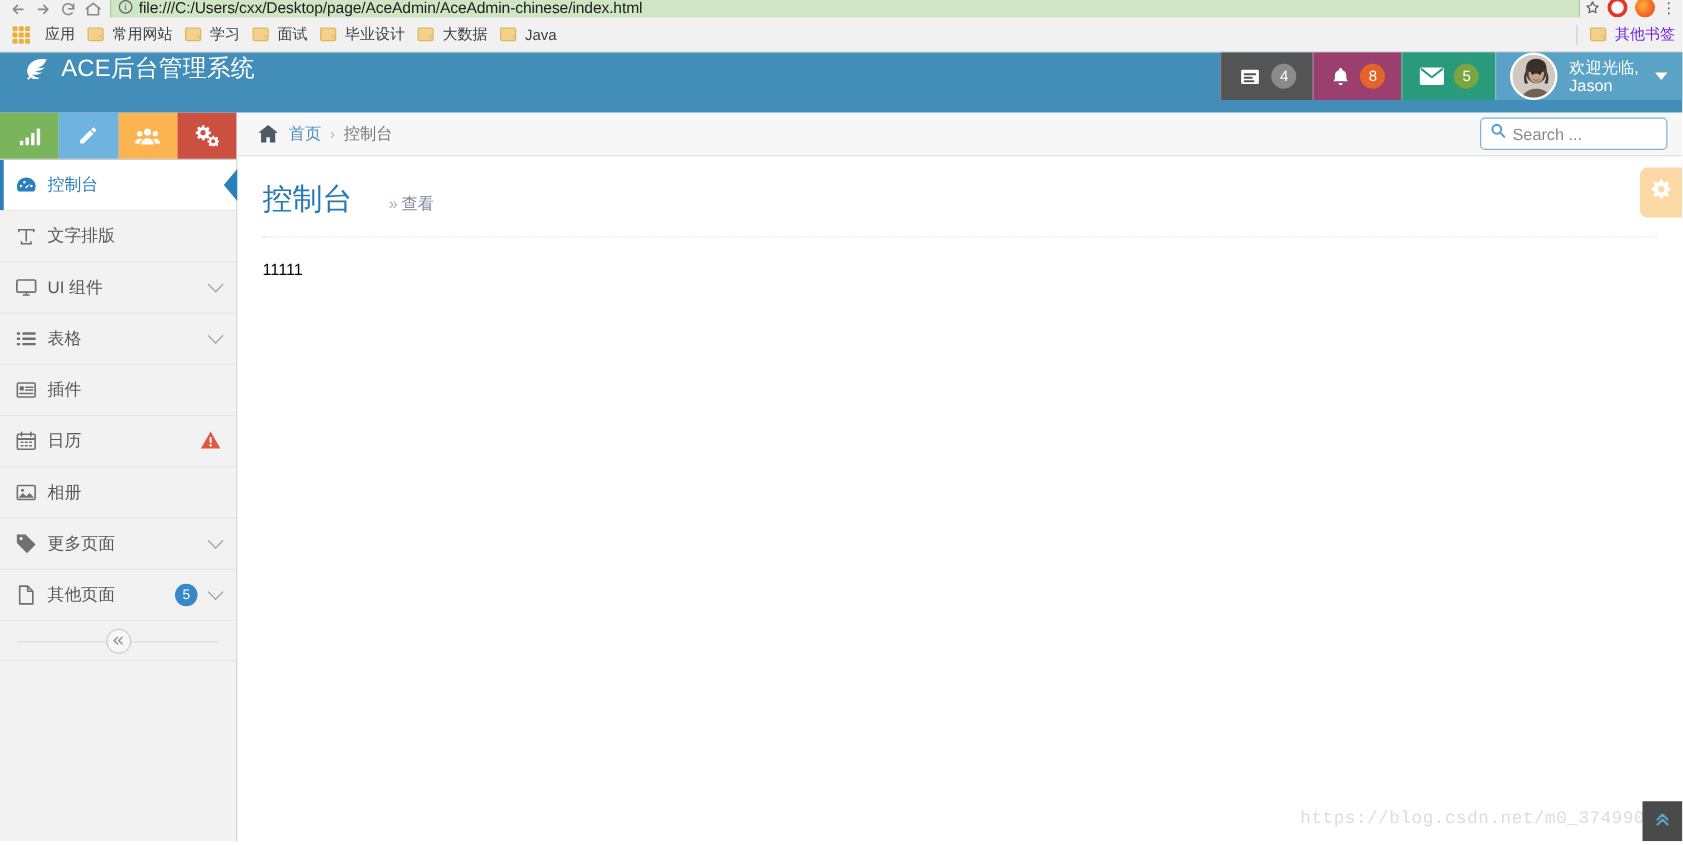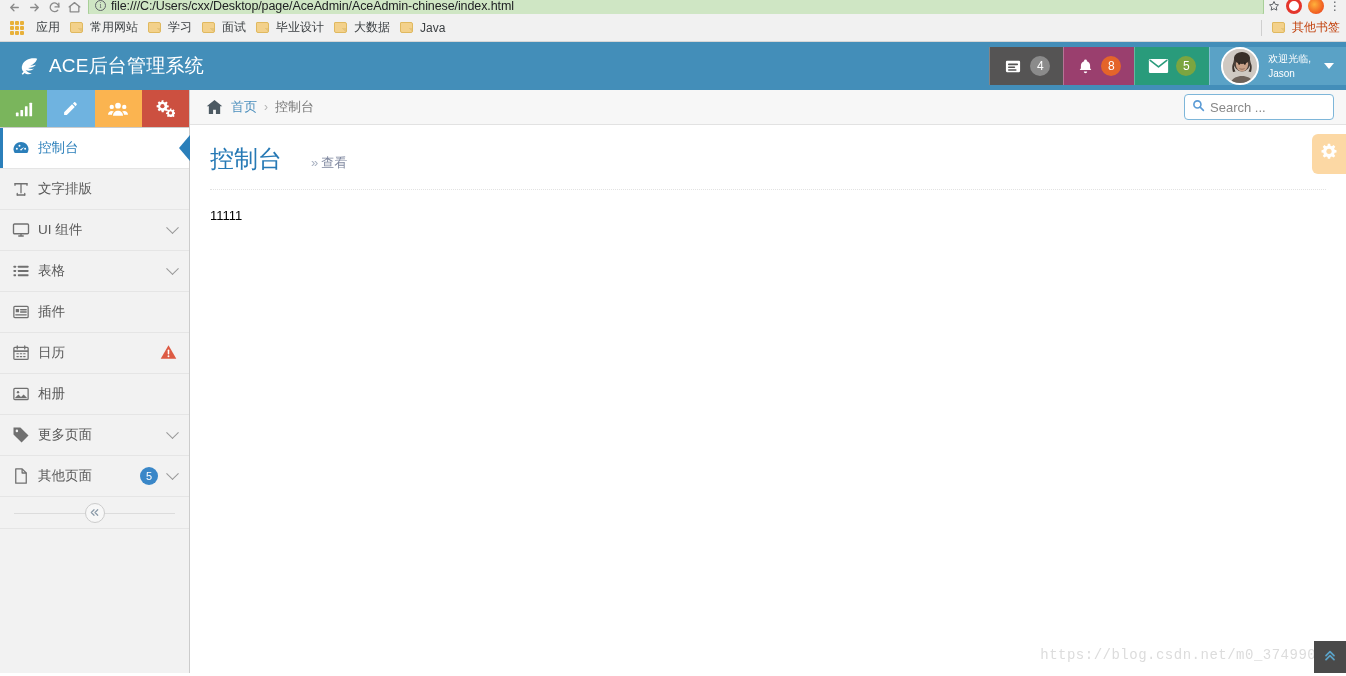--- a/index.html
+++ b/index.html
@@ -72,21 +72,21 @@
     content:""; position:absolute; right:0; bottom:0; width:4px; height:4px;
     background: linear-gradient(225deg, #e6c479 50%, transparent 50%);
   }
   .bm-right { position: absolute; right: 6px; display: flex; align-items: center; }
   .bm-sep { width: 1px; height: 16px; background: #cfcfcf; margin-right: 10px; }
 
   
   .app { width: 1346px; height: 631px; position: relative; background: #fff; }
 
   .navbar {
-    height: 48px; background: #438eb9; display: flex; align-items: center;
+    height: 48px; background: #438eb9; display: flex; align-items: flex-start;
     position: relative; z-index: 5;
   }
   .brand {
     display: flex; align-items: center; width: 190px; padding-left: 18px;
     color: #fff; flex: 0 0 auto;
   }
   .brand-leaf { width: 22px; height: 22px; margin-right: 9px; flex: 0 0 auto; }
   .brand-text { font-size: 19px; font-weight: 400; letter-spacing: .2px; white-space: nowrap;
     font-family: "Liberation Sans", sans-serif; }
   .nav-spacer { flex: 1 1 auto; }
@@ -110,21 +110,21 @@
   .item-msg .nav-badge { background: #7ba540; }
   .item-user {
     background: #5aa2c6; display: flex; align-items: center; gap: 9px;
     padding: 0 12px 0 11px; border-left: 1px solid rgba(255,255,255,.28);
   }
   .avatar {
     width: 38px; height: 38px; border-radius: 50%; border: 2px solid #fff;
     overflow: hidden; flex: 0 0 auto; background: #d9d5d0;
   }
   .avatar svg { display: block; }
-  .user-text { font-size: 10px; line-height: 15px; color: #fff; white-space: nowrap; }
+  .user-text { font-size: 13px; line-height: 15px; color: #fff; white-space: nowrap; }
   .caret-down {
     width: 0; height: 0; border-left: 5px solid transparent; border-right: 5px solid transparent;
     border-top: 6px solid #fff; margin-left: 4px;
   }
 
   .body-wrap { display: flex; height: 583px; }
 
   
   .sidebar {
     width: 190px; flex: 0 0 190px; background: #f2f2f2;
@@ -313,21 +313,21 @@
       <span>大数据</span>
     </span>
     <span class="bm-item">
       <span class="bm-folder"></span>
       <span>Java</span>
     </span>
 
     <span class="bm-right">
       <span class="bm-sep"></span>
       <span class="bm-folder"></span>
-      <span style="font-size:12px;color:#c2410c;">其他书签</span>
+      <span style="font-size:12px;color:#6d28d9;">其他书签</span>
     </span>
   </div>
 </div>
 
 <div class="app">
 
   <div class="navbar">
     <div class="brand">
       <span class="brand-leaf">
         <svg width="22" height="22" viewBox="0 0 24 24" fill="#fff">

